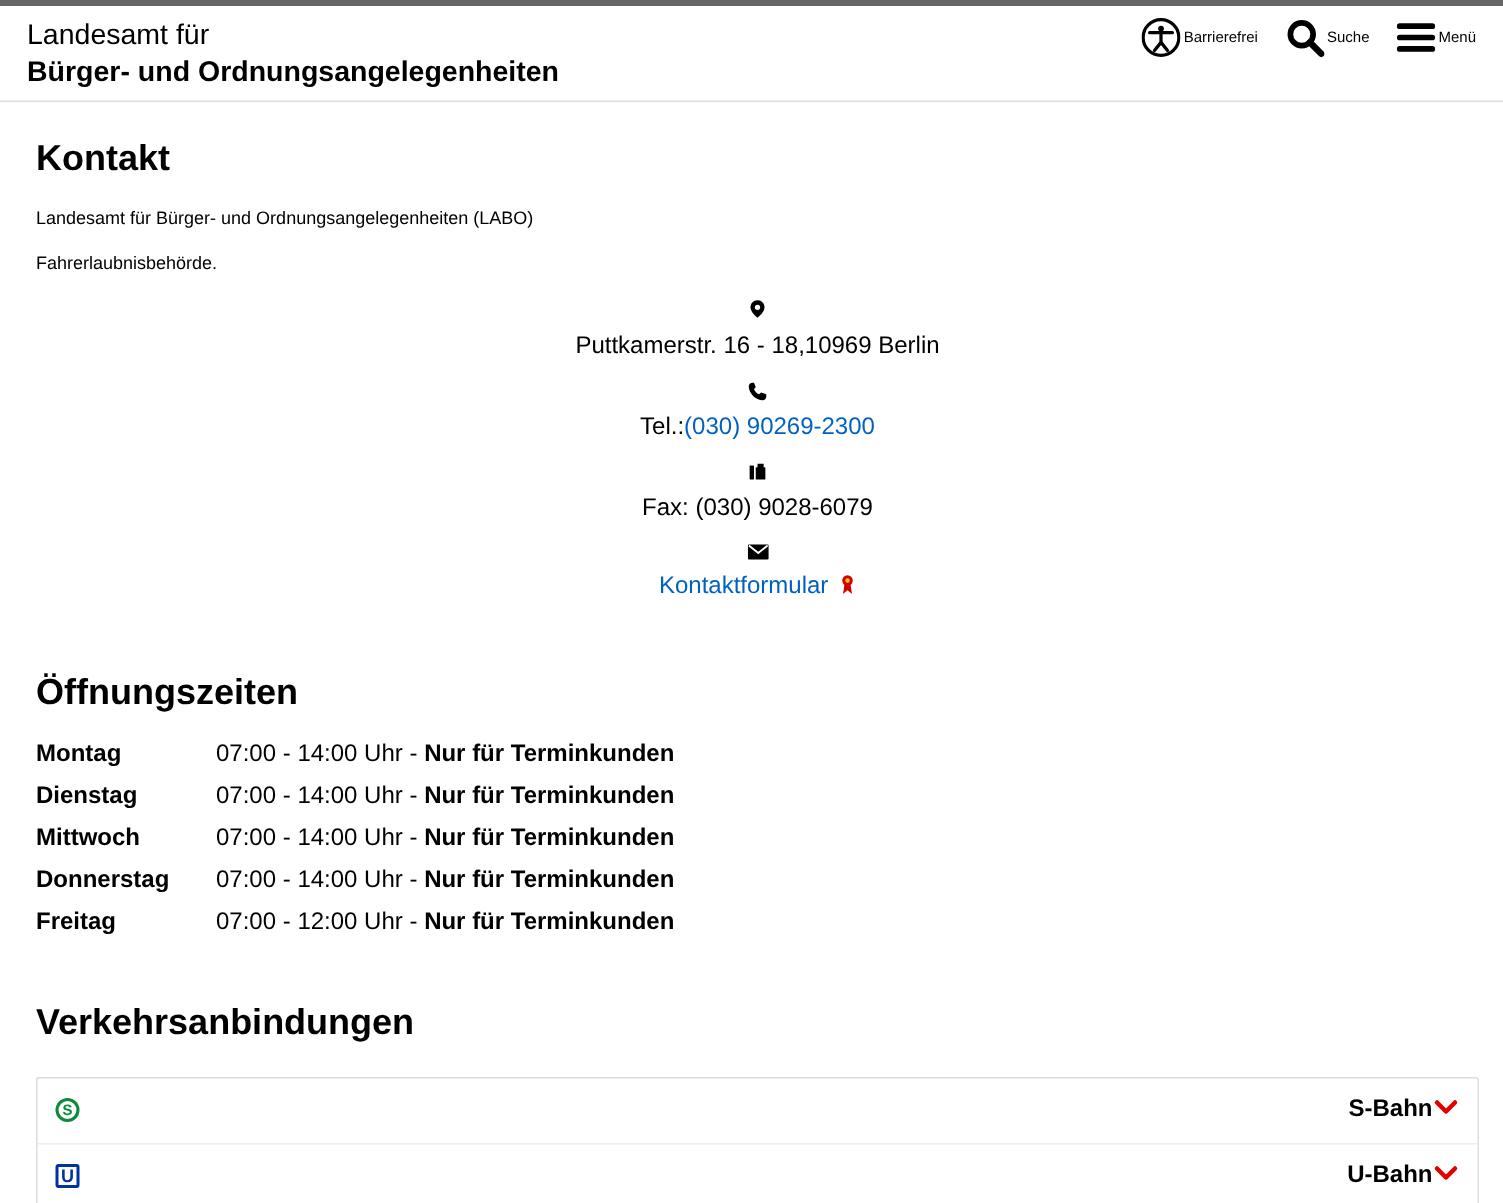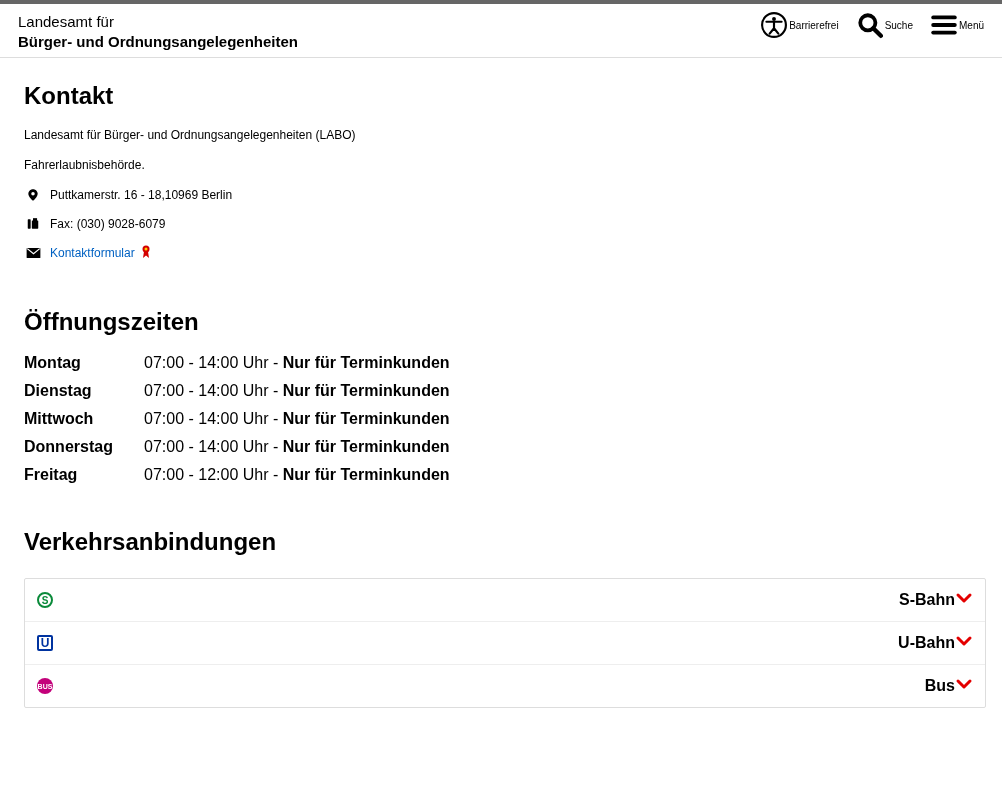--- a/index.html
+++ b/index.html
@@ -11,31 +11,31 @@
       overflow: hidden;
     }
     .topbar {
       border-top: 4px solid #666;
       display: flex;
       justify-content: space-between;
       align-items: flex-start;
       padding: 8px 18px 6px 18px;
       border-bottom: 1px solid #ddd;
     }
-    .site-title { font-size: 15px; line-height: 1.3; }
+    .site-title { font-size: 19px; line-height: 1.3; }
     .site-title .line2 { font-weight: bold; }
     .header-tools { display: flex; gap: 18px; align-items: flex-start; }
     .tool { display: flex; flex-direction: row; align-items: center; cursor: pointer; font-size: 10px; gap: 2px; }
     .tool .ico { width: 26px; height: 26px; display: flex; align-items: center; justify-content: center; }
 
     .content { padding: 14px 16px 40px 24px; }
     h2.section { font-size: 24px; font-weight: bold; margin-top: 10px; margin-bottom: 18px; }
     .paragraph { font-size: 12px; margin-bottom: 14px; line-height: 1.3; }
 
-    .info-row { font-size: 12px; margin-bottom: 14px; display: flex; align-items: center; gap: 8px; }
+    .info-row { font-size: 16px; margin-bottom: 14px; display: flex; align-items: center; gap: 8px; flex-direction: column; }
     .info-row .lead-icon { width: 18px; display: inline-flex; justify-content: center; }
     a.link { color: #0061c2; text-decoration: none; }
     .ribbon { color: #cc0000; margin-left: 2px; }
 
     .hours { margin-top: 12px; }
     .hours-row { display: flex; font-size: 16px; margin-bottom: 10px; }
     .hours-row .day { width: 120px; font-weight: bold; }
     .hours-row .times { }
     .hours-row .note { font-weight: bold; }
 
@@ -105,20 +105,30 @@
   <div class="info-row">
     <span class="lead-icon">
       <svg width="14" height="16" viewBox="0 0 24 24">
           <path d="M12 2 C7 2 4 6 4 10 C4 16 12 22 12 22 C12 22 20 16 20 10 C20 6 17 2 12 2 Z" fill="#000"></path>
           <circle cx="12" cy="10" r="3" fill="#fff"></circle>
         </svg>
     </span>
     <span>Puttkamerstr. 16 - 18,10969 Berlin</span>
   </div>
 
+  <div class="info-row">
+    <span class="lead-icon">
+      <svg width="14" height="14" viewBox="0 0 24 24">
+          <path d="M6 2 C4 2 2 4 2 6 C2 14 10 22 18 22 C20 22 22 20 22 18 L22 15 L16 13 L14 15 C11 14 9 12 8 9 L10 7 L8 2 Z" fill="#000"></path>
+        </svg>
+    </span>
+    <span>
+      <span>Tel.:</span><a class="link" href="#">(030) 90269-2300</a>
+    </span>
+  </div>
 
   <div class="info-row">
     <span class="lead-icon">
       <svg width="14" height="14" viewBox="0 0 24 24">
           <rect x="3" y="4" width="5" height="16" rx="1" fill="#000"></rect>
           <rect x="10" y="6" width="11" height="14" rx="1" fill="#000"></rect>
           <rect x="12" y="2" width="7" height="5" fill="#000"></rect>
         </svg>
     </span>
     <span>

